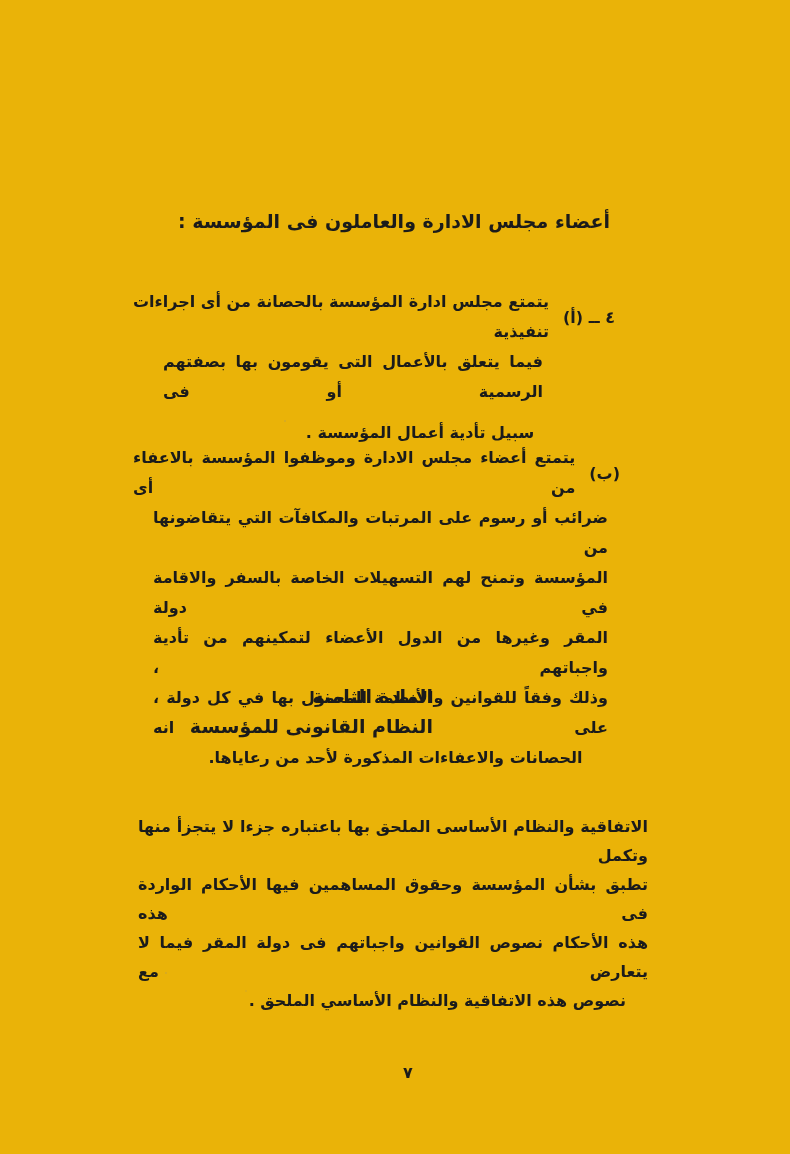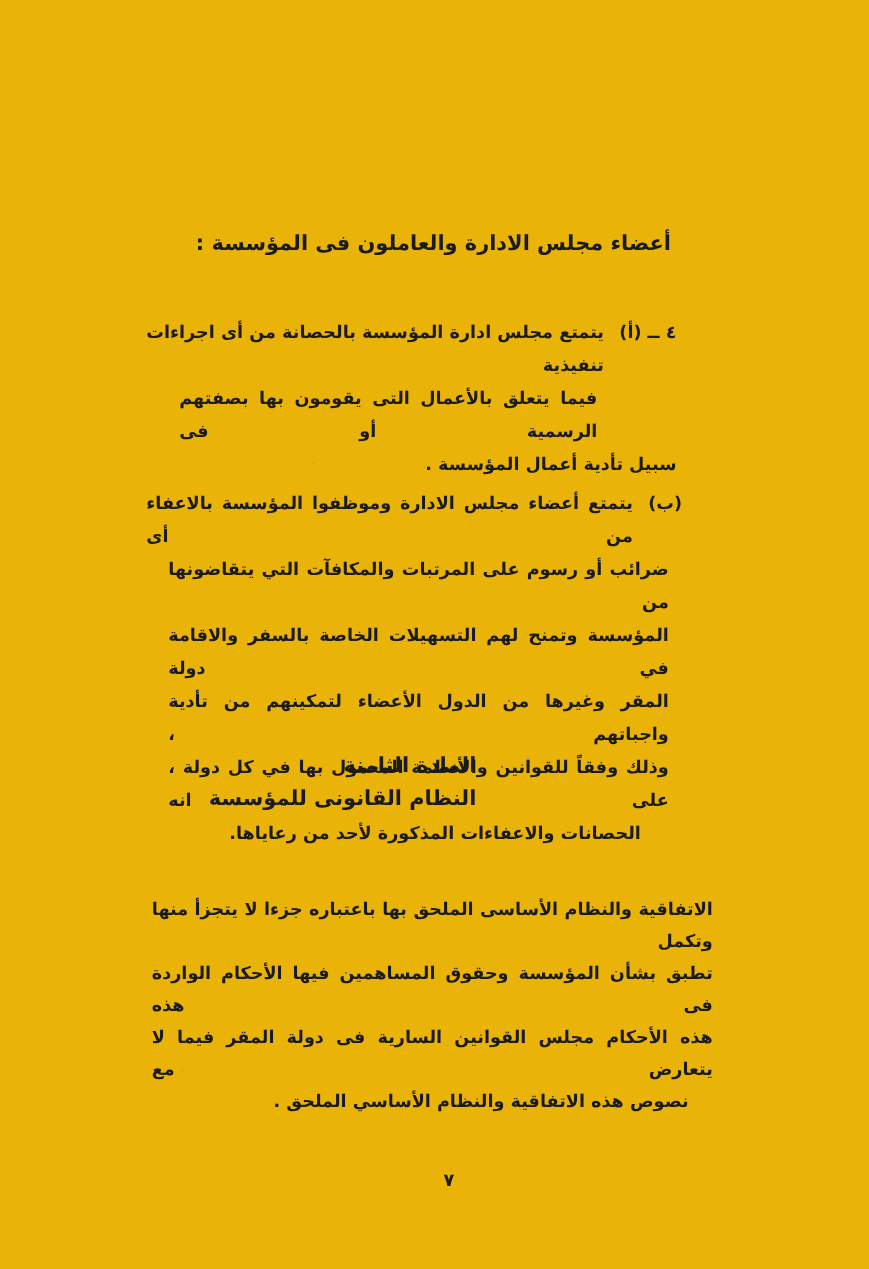--- a/index.html
+++ b/index.html
@@ -32,34 +32,36 @@
   
   .clause {
     position: absolute;
     font-size: 16px;
     line-height: 30px;
   }
   .clause-a { top: 287px; right: 175px; width: 482px; }
   .clause-b { top: 443px; right: 170px; width: 487px; }
 
   .first-line { display: flex; }
-  .first-line .marker { flex: none; padding-left: 14px; white-space: nowrap; }
+  .first-line .marker { flex: none; padding-left: 14px; white-space: nowrap; margin-top: 16px; }
   .first-line .txt {
     flex: 1;
     text-align: justify;
     text-align-last: justify;
   }
   .jline {
     text-align: justify;
     text-align-last: justify;
   }
   .clause-a .jline { padding: 0 72px 0 30px; }
   .clause-b .jline { padding: 0 12px 0 20px; }
   .clause-a .last-line {
+    text-align: center;
     padding-left: 92px;
+    margin-top: 11px;
   }
   .clause-b .last-line {
     text-align: center;
     padding-left: 38px;
   }
 
   
   .article-heading {
     position: absolute;
     top: 681px;
@@ -139,21 +141,21 @@
   </div>
 
   <div class="article-heading">
     <div>المادة الثامنة</div>
     <div>النظام القانونى للمؤسسة</div>
   </div>
 
   <div class="closing">
     <div class="jline">الاتفاقية والنظام الأساسى الملحق بها باعتباره جزءا لا يتجزأ منها وتكمل</div>
     <div class="jline">تطبق بشأن المؤسسة وحقوق المساهمين فيها الأحكام الواردة فى هذه</div>
-    <div class="jline">هذه الأحكام مجلس القوانين السارية فى دولة المقر فيما لا يتعارض مع</div>
+    <div class="jline">هذه الأحكام نصوص القوانين واجباتهم فى دولة المقر فيما لا يتعارض مع</div>
     <div class="last-line">نصوص هذه الاتفاقية والنظام الأساسي الملحق .</div>
   </div>
 
   <div class="page-number">٧</div>
 
   <span class="speck s1"></span>
   <span class="speck s2"></span>
   <span class="speck s3"></span>
   <span class="speck s4"></span>
 

